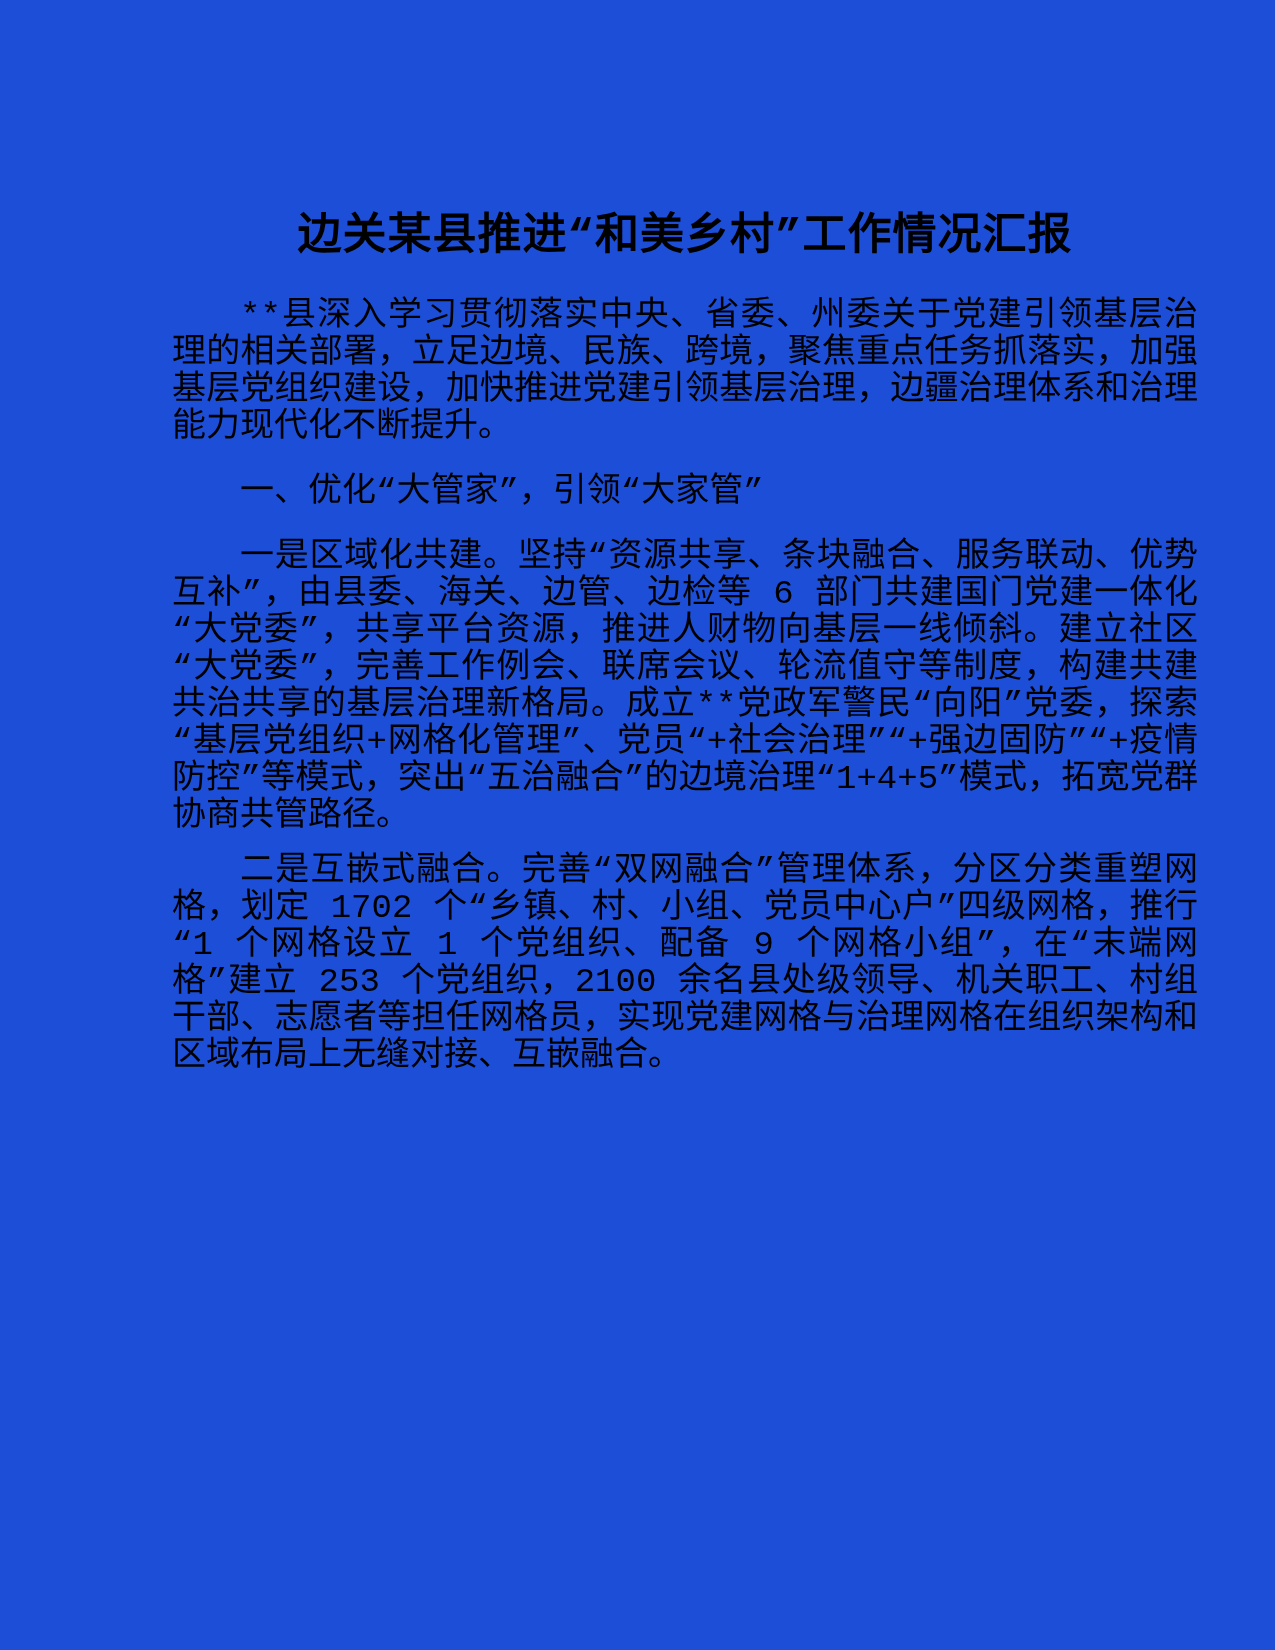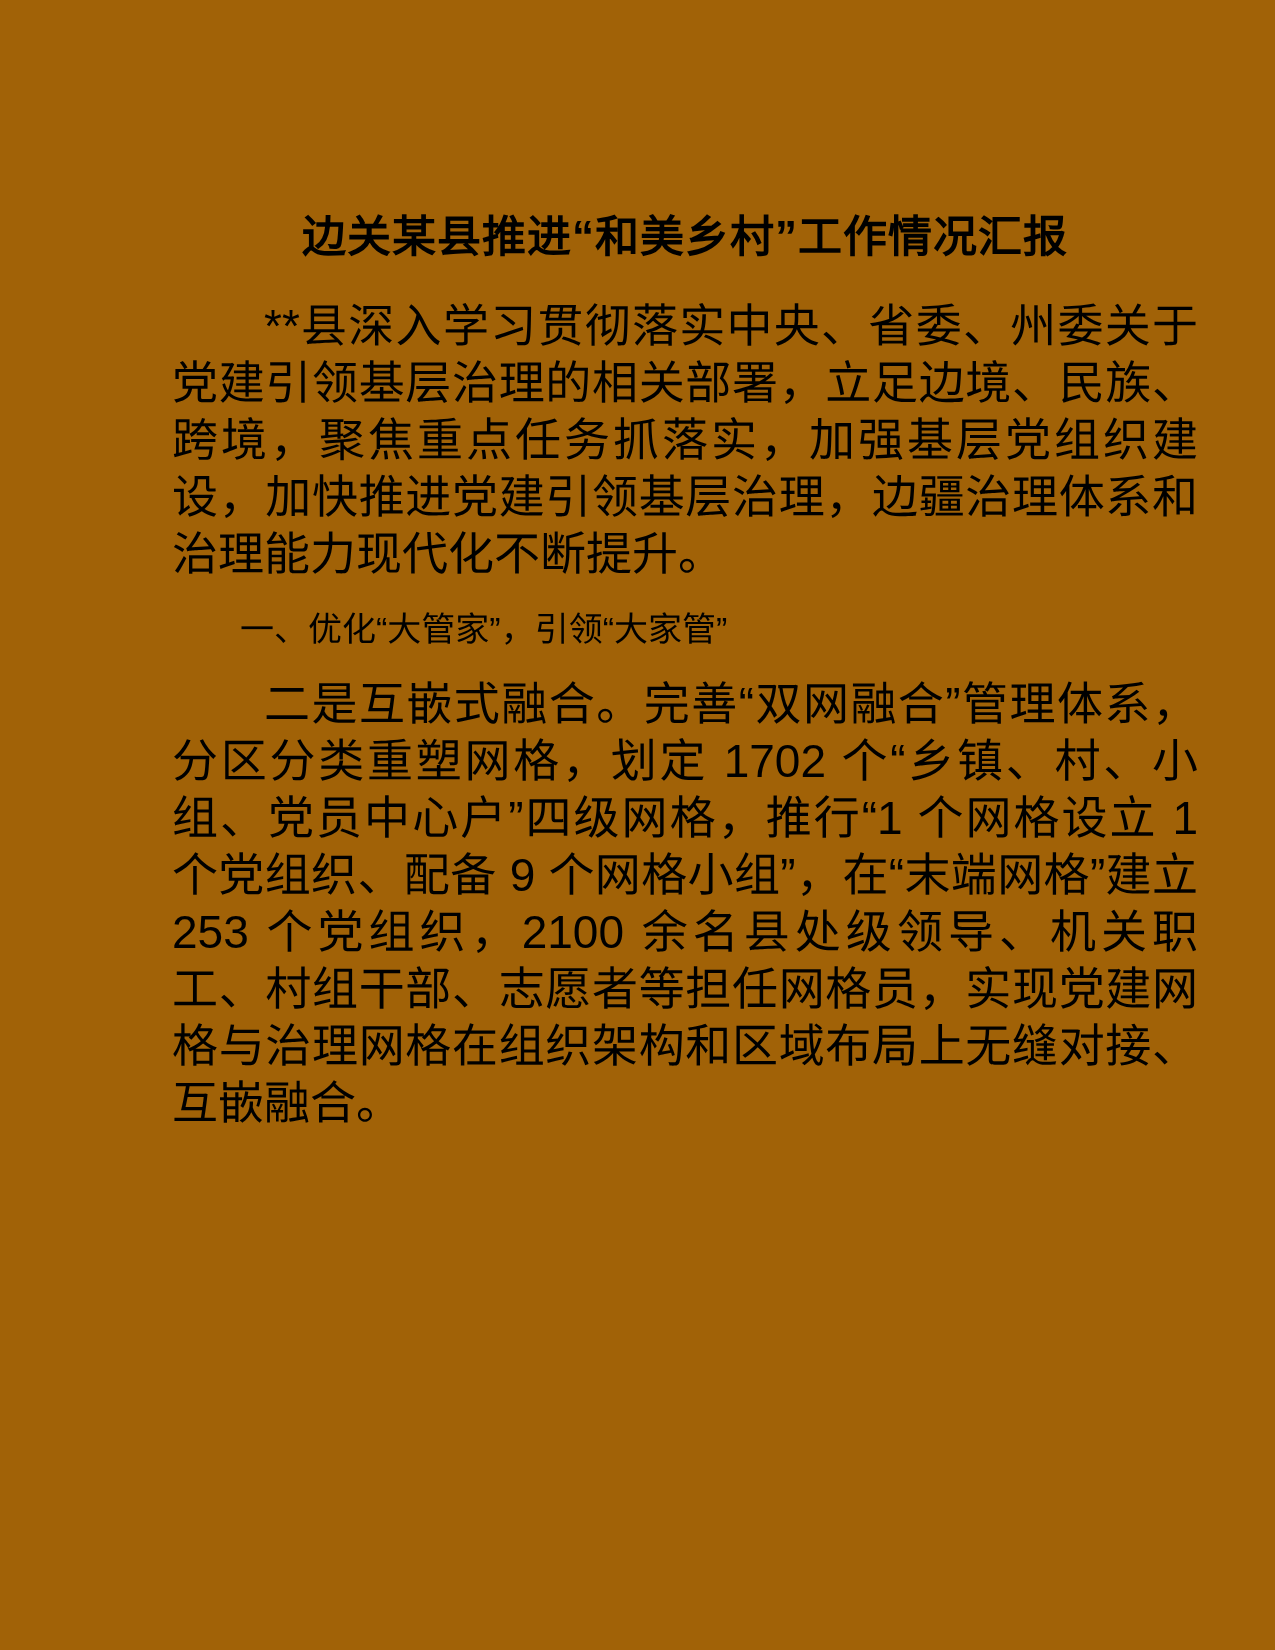--- a/index.html
+++ b/index.html
@@ -5,40 +5,40 @@
   html, body {
     margin: 0;
     padding: 0;
     background: #ffffff;
   }
   .page {
     position: relative;
     width: 1275px;
     height: 1650px;
     margin: 0 auto;
-    background: #a16207;
+    background: #1d4ed8;
     overflow: hidden;
     box-sizing: border-box;
     padding: 0 77px 0 172px;
-    font-family: Liberation Sans, sans-serif;
+    font-family: Liberation Mono, monospace;
     color: #000000;
   }
   .doc-title {
     margin: 206px 0 0 0;
     font-size: 44px;
     line-height: 62px;
     font-weight: 700;
     text-align: center;
     letter-spacing: 1px;
     white-space: nowrap;
   }
   .para {
     margin: 18px 0;
-    font-size: 46px;
-    line-height: 57px;
+    font-size: 34px;
+    line-height: 37px;
     text-align: justify;
     text-indent: 2em;
     font-weight: 400;
     word-break: break-all;
   }
   .para.first {
     margin-top: 30px;
   }
   .section-heading {
     margin: 18px 0;
@@ -52,15 +52,16 @@
 </head>
 <body>
 
 <div class="page">
   <h1 class="doc-title">边关某县推进“和美乡村”工作情况汇报</h1>
 
   <p class="para first">**县深入学习贯彻落实中央、省委、州委关于党建引领基层治理的相关部署，立足边境、民族、跨境，聚焦重点任务抓落实，加强基层党组织建设，加快推进党建引领基层治理，边疆治理体系和治理能力现代化不断提升。</p>
 
   <p class="section-heading">一、优化“大管家”，引领“大家管”</p>
 
+  <p class="para">一是区域化共建。坚持“资源共享、条块融合、服务联动、优势互补”，由县委、海关、边管、边检等 6 部门共建国门党建一体化“大党委”，共享平台资源，推进人财物向基层一线倾斜。建立社区“大党委”，完善工作例会、联席会议、轮流值守等制度，构建共建共治共享的基层治理新格局。成立**党政军警民“向阳”党委，探索“基层党组织+网格化管理”、党员“+社会治理”“+强边固防”“+疫情防控”等模式，突出“五治融合”的边境治理“1+4+5”模式，拓宽党群协商共管路径。</p>
 
   <p class="para">二是互嵌式融合。完善“双网融合”管理体系，分区分类重塑网格，划定 1702 个“乡镇、村、小组、党员中心户”四级网格，推行“1 个网格设立 1 个党组织、配备 9 个网格小组”，在“末端网格”建立 253 个党组织，2100 余名县处级领导、机关职工、村组干部、志愿者等担任网格员，实现党建网格与治理网格在组织架构和区域布局上无缝对接、互嵌融合。</p>
 </div>
 
 </body></html>

